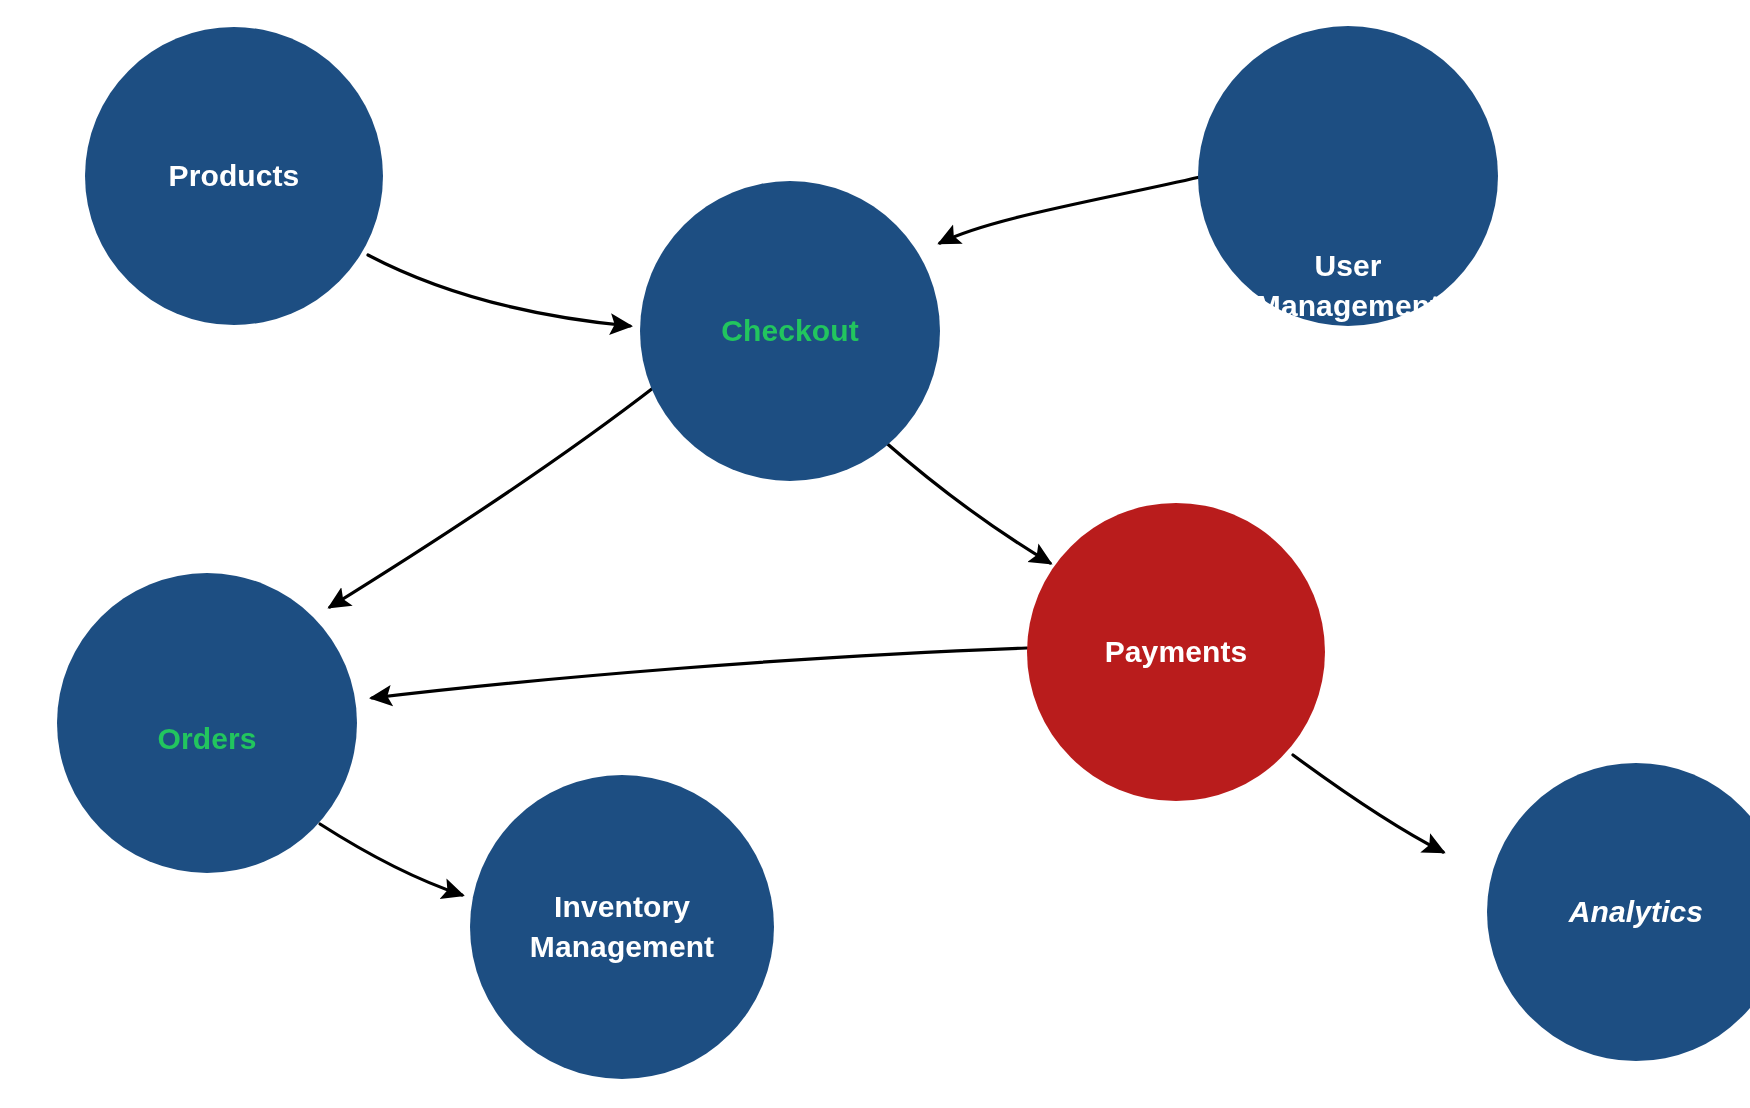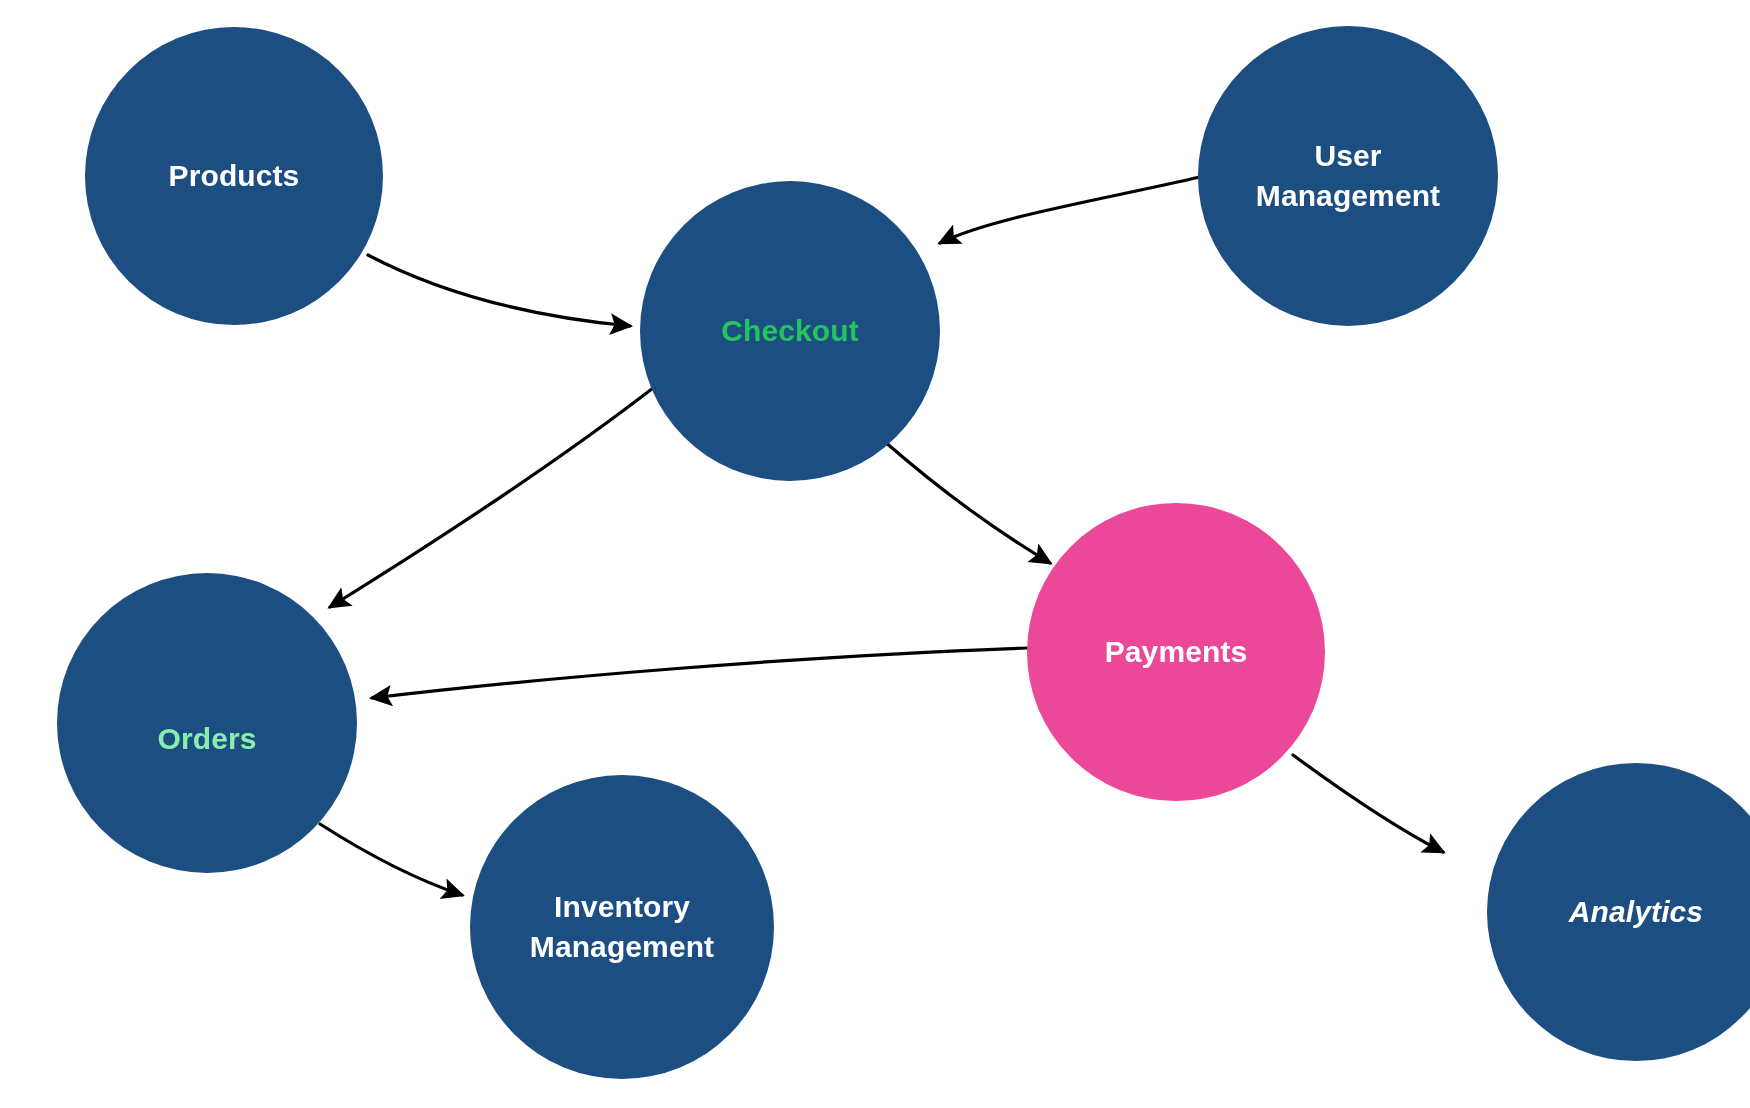--- a/index.html
+++ b/index.html
@@ -64,32 +64,32 @@
         <path d="M 1027 648 C 800 656, 540 678, 372 698" fill="none" stroke="#000000" stroke-width="3.2" stroke-linecap="round" marker-end="url(#arrowhead)"></path>
         <path d="M 320 824 C 370 856, 420 881, 462 895" fill="none" stroke="#000000" stroke-width="3.2" stroke-linecap="round" marker-end="url(#arrowhead)"></path>
         <path d="M 1293 755 C 1350 797, 1400 830, 1443 852" fill="none" stroke="#000000" stroke-width="3.2" stroke-linecap="round" marker-end="url(#arrowhead)"></path>
       </g>
   </svg>
 
   <div id="nodes">
       <div class="node" style="left: 85px; top: 27px; width: 298px; height: 298px; background: rgb(29, 78, 130);">
         <div class="node-label" style="color: rgb(255, 255, 255);">Products</div>
       </div>
-      <div class="node" style="left: 1198px; top: 26px; width: 300px; height: 300px; background: rgb(29, 78, 130);">
+      <div class="node" style="left: 1198px; top: 26px; width: 300px; height: 300px; background: rgb(29, 78, 130); align-items: flex-end;">
         <div class="node-label" style="color: rgb(255, 255, 255);">User
 Management</div>
       </div>
       <div class="node" style="left: 640px; top: 181px; width: 300px; height: 300px; background: rgb(29, 78, 130);">
         <div class="node-label" style="color: #22c55e;">Checkout</div>
       </div>
-      <div class="node" style="left: 1027px; top: 503px; width: 298px; height: 298px; background: #ec4899;">
+      <div class="node" style="left: 1027px; top: 503px; width: 298px; height: 298px; background: #b91c1c;">
         <div class="node-label" style="color: rgb(255, 255, 255);">Payments</div>
       </div>
       <div class="node" style="left: 57px; top: 573px; width: 300px; height: 300px; background: rgb(29, 78, 130);">
-        <div class="node-label" style="color: #86efac; margin-top: 32px;">Orders</div>
+        <div class="node-label" style="color: #22c55e; margin-top: 32px;">Orders</div>
       </div>
       <div class="node" style="left: 470px; top: 775px; width: 304px; height: 304px; background: rgb(29, 78, 130); text-align: center;">
         <div class="node-label" style="color: rgb(255, 255, 255);">Inventory
 Management</div>
       </div>
       <div class="node" style="left: 1487px; top: 763px; width: 298px; height: 298px; background: rgb(29, 78, 130); font-style: italic;">
         <div class="node-label" style="color: rgb(255, 255, 255);">Analytics</div>
       </div>
     </div>
 

